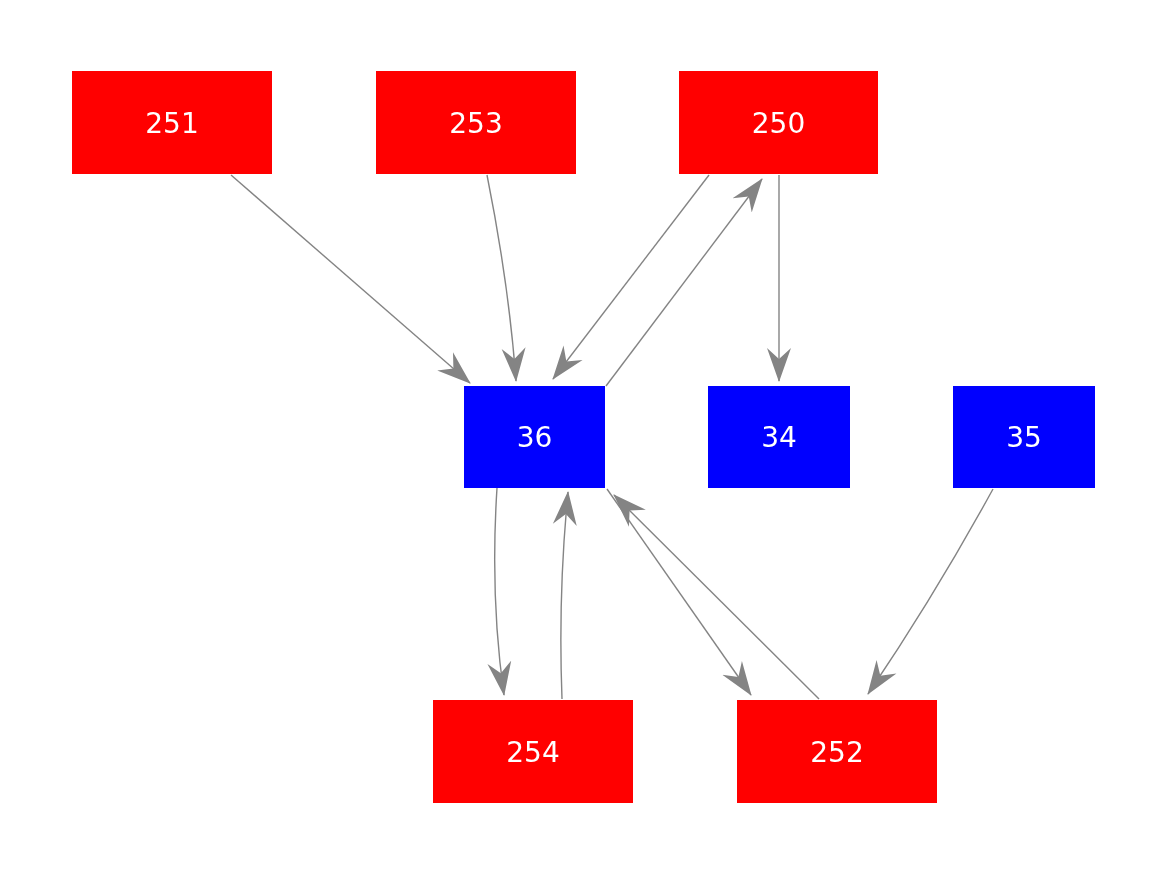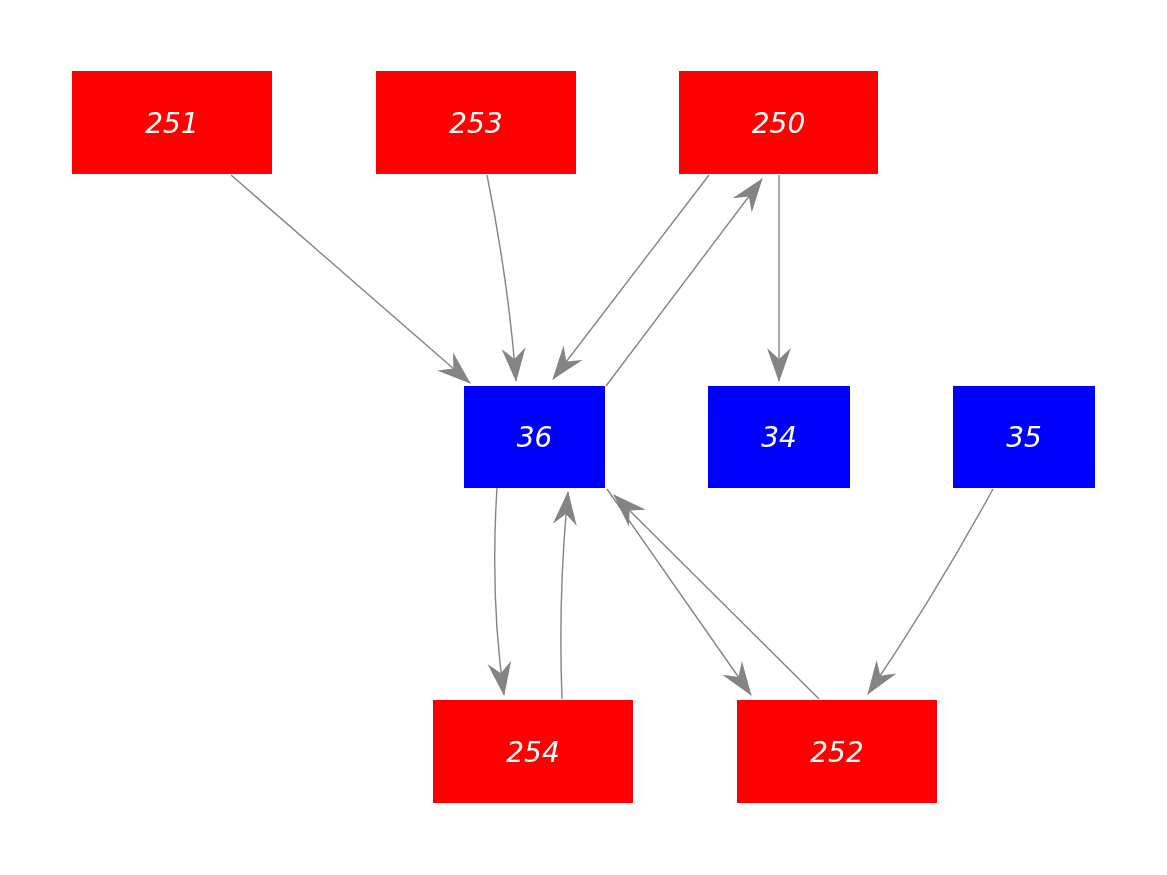--- a/index.html
+++ b/index.html
@@ -7,21 +7,20 @@
     padding: 0;
     background: #ffffff;
     font-family: "DejaVu Sans", "Liberation Sans", sans-serif;
   }
   .stage {
     position: relative;
     width: 1167px;
     height: 875px;
     background: #ffffff;
     overflow: hidden;
-    font-style: italic;
   }
   svg { display: block; }
   .edge-path {
     fill: none;
   }
   .node-rect {
     stroke: none;
   }
   .node-label {
     text-anchor: middle;

